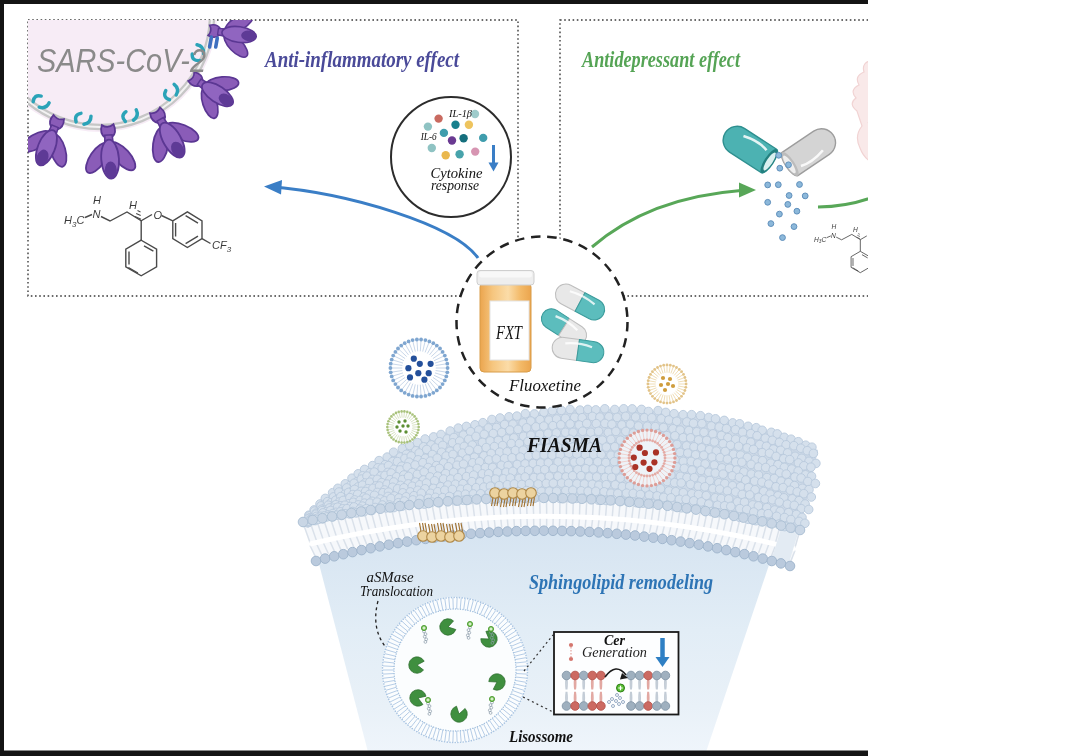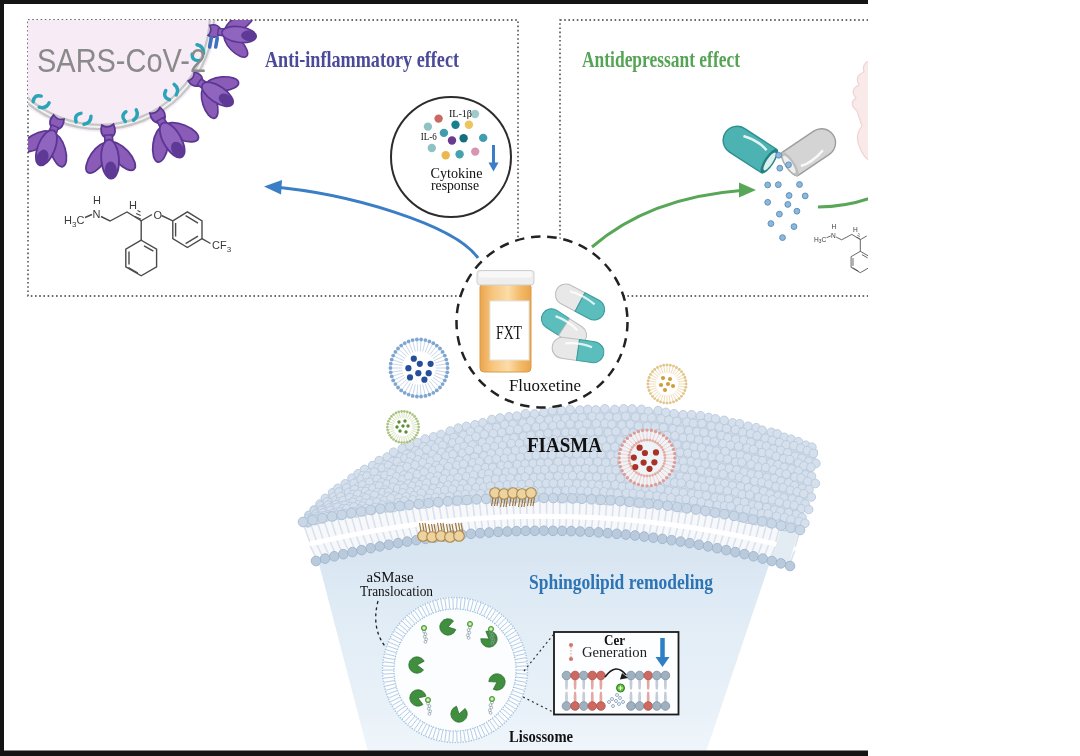--- a/index.html
+++ b/index.html
@@ -1,14 +1,14 @@
 <!DOCTYPE html>
 <html><head><meta charset="utf-8"><style>
 html,body{margin:0;padding:0;background:#fff;}
-#fig{width:868px;height:756px;position:relative;overflow:hidden;}
+#fig{width:868px;height:756px;position:relative;overflow:hidden;font-style:italic;}
 </style></head>
 <body>
 <div id="fig"><svg width="1080" height="756" viewBox="0 0 1080 756">
       <defs>
         <linearGradient id="gblue" x1="0" y1="0" x2="0" y2="1">
           <stop offset="0" stop-color="#d6e4f1"></stop>
           <stop offset="0.45" stop-color="#e2edf6"></stop>
           <stop offset="0.8" stop-color="#e9f1f8"></stop>
           <stop offset="1" stop-color="#eff5fb"></stop>
         </linearGradient>

